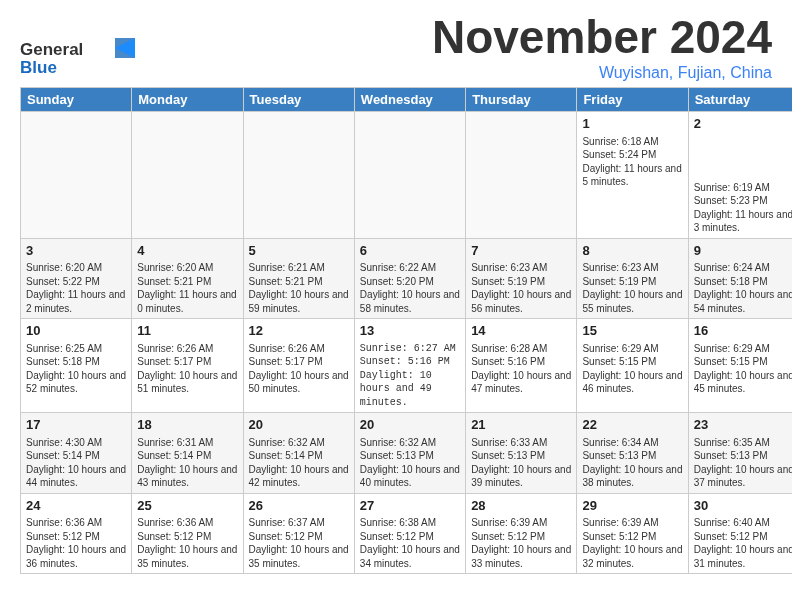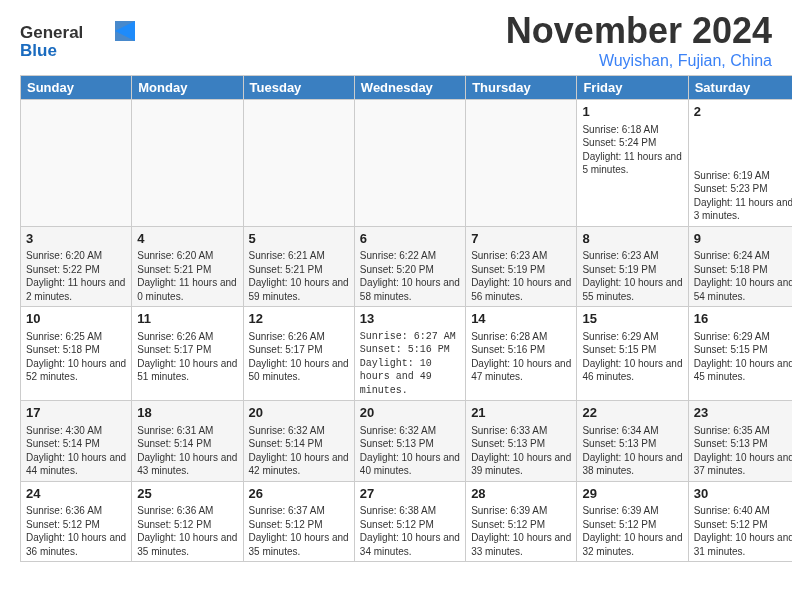--- a/index.html
+++ b/index.html
@@ -1,22 +1,22 @@
 <!DOCTYPE html>
 <html><head>
   <meta charset="utf-8">
   <style>
     * { box-sizing: border-box; margin: 0; padding: 0; }
     body { font-family: Arial, sans-serif; background: #fff; width: 792px; height: 612px; overflow: hidden; }
     
-    .header { display: flex; align-items: center; justify-content: space-between; padding: 10px 20px 5px 20px; }
+    .header { display: flex; align-items: flex-end; justify-content: space-between; padding: 10px 20px 5px 20px; }
     .logo { display: flex; align-items: center; }
     
     .title-block { text-align: right; }
-    .month-title { font-size: 36px; font-weight: bold; color: #333; }
+    .month-title { font-size: 46px; font-weight: bold; color: #333; }
     .location { font-size: 16px; color: #3b82f6; }
     
     .calendar { width: 100%; border-collapse: collapse; margin: 0 10px; }
     .calendar-wrapper { padding: 0 2px 5px 10px; }
     
     .day-header { background-color: #3a7fc1; color: white; text-align: left; padding: 4px 6px; font-size: 13px; font-weight: bold; border: 1px solid #ccc; }
     
     .cal-cell { border: 1px solid #ccc; vertical-align: top; padding: 3px 5px; width: calc(100%/7); font-size: 10px; line-height: 1.35; background: #fff; }
     .cal-cell.empty { background: #f9f9f9; }
     .day-num { font-size: 13px; font-weight: bold; color: #222; display: block; margin-bottom: 2px; }

